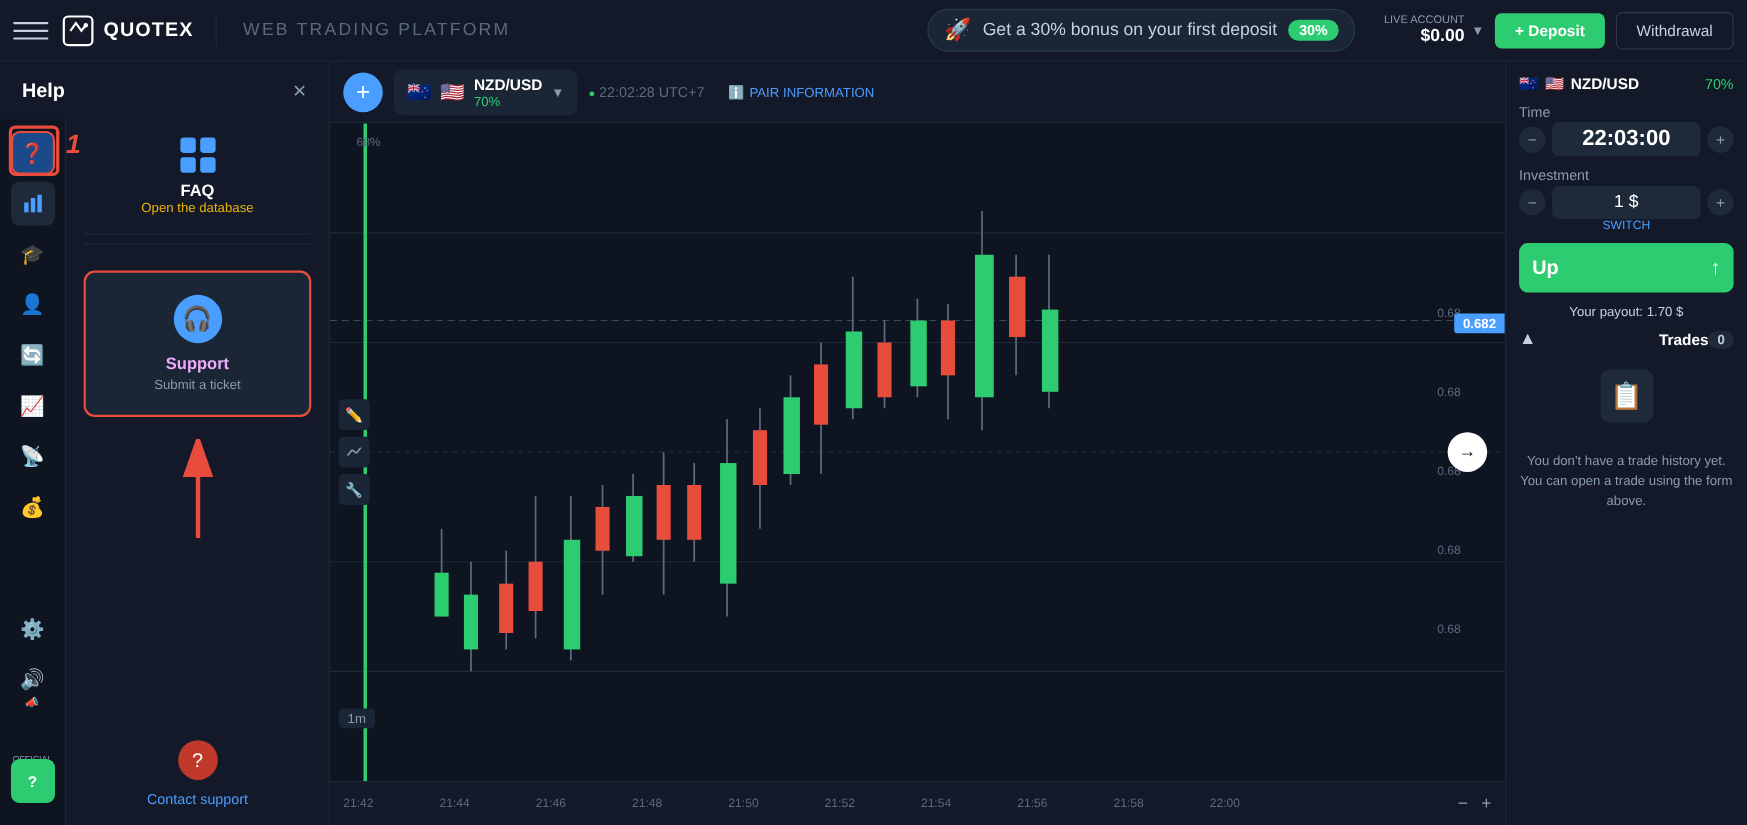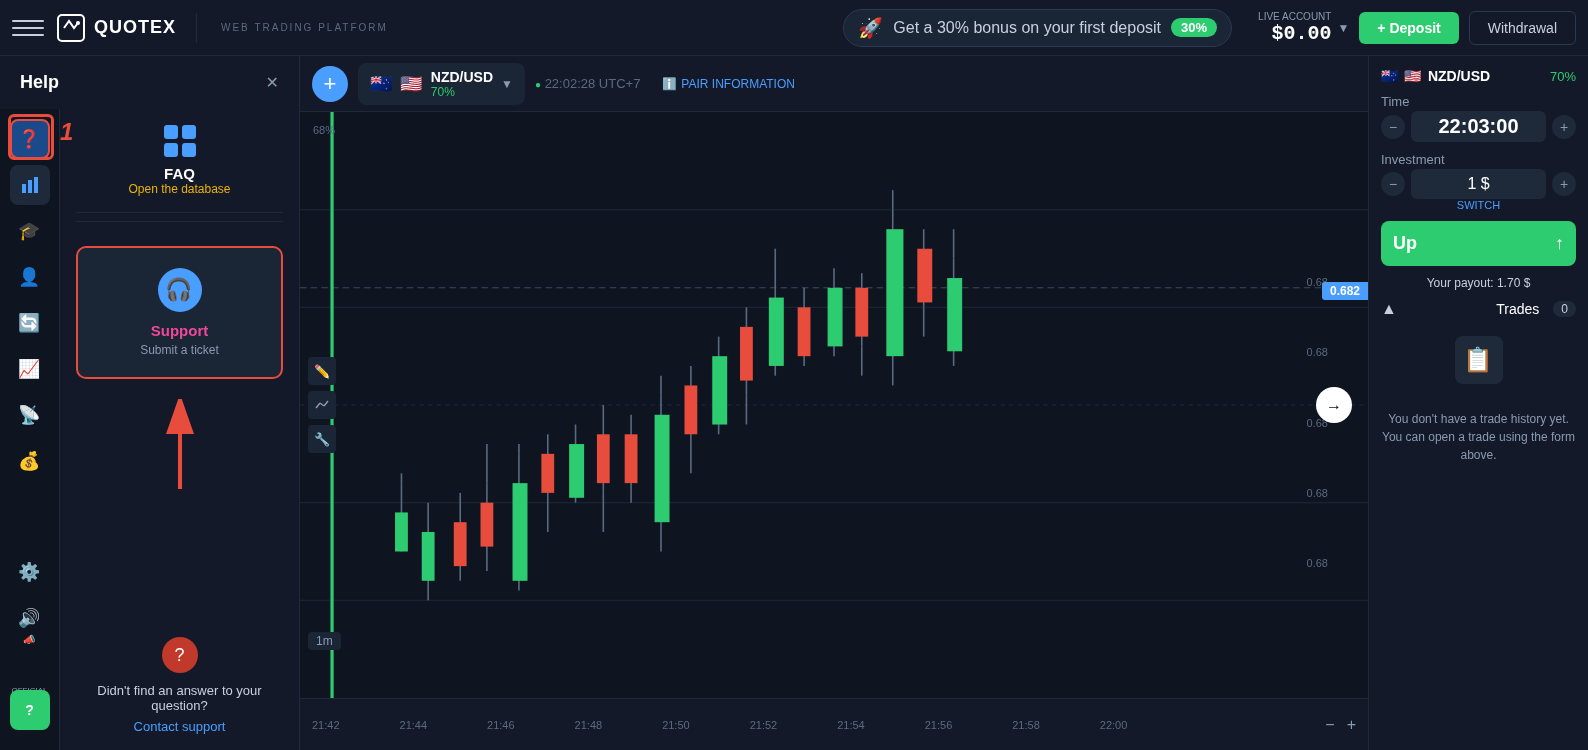--- a/index.html
+++ b/index.html
@@ -6,28 +6,28 @@
     body { background: #0e1420; color: #c8d0e0; font-family: 'Segoe UI', Arial, sans-serif; width: 1588px; height: 750px; overflow: hidden; display: flex; flex-direction: column; }
 
     
     .top-bar { height: 56px; background: #131928; display: flex; align-items: center; padding: 0 12px; gap: 10px; border-bottom: 1px solid #1e2a3a; flex-shrink: 0; }
     .top-bar-left { display: flex; align-items: center; gap: 12px; }
     .hamburger-icon { width: 32px; height: 32px; display: flex; flex-direction: column; justify-content: center; gap: 5px; cursor: pointer; }
     .hamburger-icon span { display: block; height: 2px; background: #c8d0e0; border-radius: 2px; }
     .logo-area { display: flex; align-items: center; gap: 8px; }
     .logo-icon { width: 30px; height: 30px; }
     .logo-text { font-size: 18px; font-weight: 700; color: #fff; letter-spacing: 1px; }
-    .platform-label { color: #5a6a80; font-size: 10px; letter-spacing: 2px; margin-left: 4px; }
+    .platform-label { color: #5a6a80; font-size: 16px; letter-spacing: 2px; margin-left: 4px; }
     .separator-v { width: 1px; height: 30px; background: #1e2a3a; margin: 0 8px; }
     .bonus-banner { background: #1a2535; border: 1px solid #2a3a50; border-radius: 24px; display: flex; align-items: center; gap: 10px; padding: 6px 14px; margin-left: auto; }
     .bonus-rocket { font-size: 20px; }
     .bonus-badge { background: #2ecc71; color: #fff; border-radius: 12px; padding: 2px 10px; font-size: 13px; font-weight: 700; }
     .top-right { display: flex; align-items: center; gap: 10px; margin-left: 16px; }
     .live-account { display: flex; flex-direction: column; align-items: flex-end; font-size: 10px; color: #8a9ab0; }
-    .live-amount { font-size: 20px; font-weight: 700; color: #fff; font-family: Liberation Mono, monospace; }
+    .live-amount { font-size: 16px; font-weight: 700; color: #fff; }
     .dropdown-arrow { color: #8a9ab0; font-size: 12px; }
     .deposit-btn { background: #2ecc71; color: #fff; border: none; border-radius: 6px; padding: 8px 18px; font-size: 14px; font-weight: 700; cursor: pointer; display: flex; align-items: center; gap: 6px; }
     .withdrawal-btn { background: transparent; color: #c8d0e0; border: 1px solid #2a3a50; border-radius: 6px; padding: 8px 18px; font-size: 14px; cursor: pointer; }
 
     
     .main-content { display: flex; flex: 1; overflow: hidden; }
 
     
     .help-panel { width: 300px; background: #131928; border-right: 1px solid #1e2a3a; display: flex; flex-direction: column; flex-shrink: 0; }
     .help-header { display: flex; align-items: center; justify-content: space-between; padding: 16px 20px; }
@@ -45,21 +45,21 @@
 
     
     .help-content { flex: 1; display: flex; flex-direction: column; padding: 0 16px; }
     .faq-section { display: flex; flex-direction: column; align-items: center; padding: 16px 0; border-bottom: 1px solid #1e2a3a; }
     .faq-label { font-size: 15px; font-weight: 600; color: #fff; }
     .faq-sub { font-size: 12px; color: #eab308; }
 
     .support-section { margin-top: 16px; }
     .support-card { background: #1a2535; border: 2px solid #e74c3c; border-radius: 10px; padding: 20px; display: flex; flex-direction: column; align-items: center; cursor: pointer; position: relative; }
     .support-card-icon { width: 44px; height: 44px; background: #4a9eff; border-radius: 50%; display: flex; align-items: center; justify-content: center; font-size: 22px; margin-bottom: 10px; }
-    .support-card-title { font-size: 15px; font-weight: 700; color: #ec4899; margin-bottom: 4px; }
+    .support-card-title { font-size: 15px; font-weight: 700; color: #f0abfc; margin-bottom: 4px; }
     .support-card-sub { font-size: 12px; color: #8a9ab0; }
 
     .help-bottom { margin-top: auto; padding: 16px 0; display: flex; flex-direction: column; align-items: center; text-align: center; }
     .help-question-icon { width: 36px; height: 36px; background: #c0392b; border-radius: 50%; display: flex; align-items: center; justify-content: center; font-size: 18px; color: #fff; margin-bottom: 10px; }
     .help-bottom-text { font-size: 13px; color: #c8d0e0; margin-bottom: 6px; }
     .contact-link { color: #4a9eff; font-size: 13px; cursor: pointer; text-decoration: none; }
 
     
     .chart-area { flex: 1; background: #0e1420; position: relative; display: flex; flex-direction: column; }
     .chart-toolbar { height: 56px; display: flex; align-items: center; padding: 0 12px; gap: 10px; background: #131928; border-bottom: 1px solid #1e2a3a; }
@@ -67,21 +67,21 @@
     .pair-selector { display: flex; align-items: center; gap: 8px; background: #1a2535; border-radius: 8px; padding: 6px 12px; cursor: pointer; }
     .pair-flag { font-size: 18px; }
     .pair-name { font-size: 14px; font-weight: 600; color: #fff; }
     .pair-pct { font-size: 12px; color: #2ecc71; }
     .pair-arrow { color: #8a9ab0; font-size: 12px; }
     .time-display { font-size: 13px; color: #5a6a80; }
     .pair-info-btn { color: #4a9eff; font-size: 12px; display: flex; align-items: center; gap: 4px; cursor: pointer; margin-left: 12px; }
 
     .chart-body { flex: 1; position: relative; overflow: hidden; }
     .chart-svg { width: 100%; height: 100%; }
-    .chart-bottom-bar { height: 52px; background: #131928; border-top: 1px solid #1e2a3a; display: flex; align-items: center; justify-content: space-between; padding: 0 12px; }
+    .chart-bottom-bar { height: 40px; background: #131928; border-top: 1px solid #1e2a3a; display: flex; align-items: center; justify-content: space-between; padding: 0 12px; }
     .chart-time-labels { display: flex; gap: 60px; font-size: 11px; color: #5a6a80; }
 
     
     .chart-tools { position: absolute; left: 8px; top: 50%; transform: translateY(-50%); display: flex; flex-direction: column; gap: 6px; }
     .chart-tool-btn { width: 28px; height: 28px; background: #1a2535; border-radius: 4px; display: flex; align-items: center; justify-content: center; cursor: pointer; color: #8a9ab0; font-size: 13px; }
     .timeframe-btn { position: absolute; left: 8px; bottom: 48px; background: #1a2535; border-radius: 4px; padding: 2px 8px; font-size: 12px; color: #8a9ab0; cursor: pointer; }
     .nav-right-btn { position: absolute; right: 16px; top: 50%; transform: translateY(-50%); width: 36px; height: 36px; background: #fff; border-radius: 50%; display: flex; align-items: center; justify-content: center; color: #0e1420; font-size: 16px; cursor: pointer; }
 
     
     .right-panel { width: 220px; background: #131928; border-left: 1px solid #1e2a3a; display: flex; flex-direction: column; padding: 12px; gap: 10px; flex-shrink: 0; }
@@ -92,21 +92,21 @@
     .rp-time-row { display: flex; align-items: center; gap: 6px; }
     .rp-time-btn { width: 24px; height: 24px; background: #1e2a3a; border-radius: 50%; display: flex; align-items: center; justify-content: center; cursor: pointer; color: #8a9ab0; font-size: 14px; }
     .rp-time-val { flex: 1; text-align: center; font-size: 20px; font-weight: 700; color: #fff; background: #1e2a3a; border-radius: 6px; padding: 4px 0; }
     .rp-invest-row { display: flex; align-items: center; gap: 6px; }
     .rp-invest-val { flex: 1; text-align: center; font-size: 16px; color: #fff; background: #1e2a3a; border-radius: 6px; padding: 6px 0; }
     .rp-switch { text-align: center; font-size: 11px; color: #4a9eff; cursor: pointer; }
     .up-btn { background: #2ecc71; color: #fff; border: none; border-radius: 8px; padding: 12px; width: 100%; font-size: 18px; font-weight: 700; cursor: pointer; display: flex; align-items: center; justify-content: space-between; }
     .down-btn { background: #e74c3c; color: #fff; border: none; border-radius: 8px; padding: 12px; width: 100%; font-size: 18px; font-weight: 700; cursor: pointer; display: flex; align-items: center; justify-content: space-between; margin-top: 2px; }
     .payout-text { font-size: 12px; color: #c8d0e0; text-align: center; }
     .trades-header { display: flex; align-items: center; justify-content: space-between; }
-    .trades-label { font-size: 14px; font-weight: 400; color: #fff; display: flex; align-items: center; gap: 14px; }
+    .trades-label { font-size: 14px; font-weight: 700; color: #fff; display: flex; align-items: center; gap: 0; }
     .trades-badge { background: #1e2a3a; border-radius: 10px; padding: 1px 8px; font-size: 12px; color: #c8d0e0; }
     .trades-empty { font-size: 12px; color: #8a9ab0; text-align: center; margin-top: 8px; line-height: 1.5; }
   </style>
 </head>
 <body>
 
 <div class="top-bar">
   <div class="top-bar-left">
     <div class="hamburger-icon">
       <span></span>
@@ -210,21 +210,20 @@
               <marker id="arrowhead" markerWidth="10" markerHeight="7" refX="5" refY="3.5" orient="auto">
                 <polygon points="0 7, 10 3.5, 0 0" fill="#e74c3c"></polygon>
               </marker>
             </defs>
             <line x1="25" y1="90" x2="25" y2="15" stroke="#e74c3c" stroke-width="4" marker-end="url(#arrowhead)"></line>
           </svg>
         </div>
 
         <div class="help-bottom">
           <div class="help-question-icon">?</div>
-          <span class="help-bottom-text">Didn't find an answer to your question?</span>
           <a class="contact-link" href="#">Contact support</a>
         </div>
       </div>
     </div>
 
     <div style="position:absolute;top:58px;left:8px;width:46px;height:46px;border:3px solid #e74c3c;border-radius:6px;pointer-events:none;"></div>
     <span style="position:absolute;top:62px;left:60px;color:#e74c3c;font-size:24px;font-weight:700;pointer-events:none;font-style:italic;">1</span>
 
     <div style="position:absolute;left:305px;top:0;width:3px;height:100%;background:#e74c3c;pointer-events:none;"></div>
     <span style="position:absolute;top:290px;left:315px;color:#e74c3c;font-size:24px;font-weight:700;pointer-events:none;font-style:italic;">2</span>
@@ -344,21 +343,21 @@
       <div style="position:absolute;right:40px;top:28%;color:#5a6a80;font-size:11px;">0.68</div>
       <div style="position:absolute;right:40px;top:40%;color:#5a6a80;font-size:11px;">0.68</div>
       <div style="position:absolute;right:40px;top:52%;color:#5a6a80;font-size:11px;">0.68</div>
       <div style="position:absolute;right:40px;top:64%;color:#5a6a80;font-size:11px;">0.68</div>
       <div style="position:absolute;right:40px;top:76%;color:#5a6a80;font-size:11px;">0.68</div>
 
       
       <div style="position:absolute;right:0;top:29%;background:#4a9eff;color:#fff;padding:2px 8px;font-size:12px;font-weight:700;border-radius:3px 0 0 3px;">0.682</div>
 
       
-      <div style="position:absolute;left:13px;top:2%;color:#5a6a80;font-size:11px;">68%</div>
+      <div style="position:absolute;left:24px;top:2%;color:#5a6a80;font-size:11px;">68%</div>
       <div style="position:absolute;left:8px;bottom:8%;color:#5a6a80;font-size:11px;">32%</div>
 
       
       <div class="chart-tools">
         <div class="chart-tool-btn">✏️</div>
         <div class="chart-tool-btn">
           <svg width="14" height="14" viewBox="0 0 14 14">
               <line x1="1" y1="10" x2="5" y2="5" stroke="#8a9ab0" stroke-width="1.5"></line>
               <line x1="5" y1="5" x2="9" y2="8" stroke="#8a9ab0" stroke-width="1.5"></line>
               <line x1="9" y1="8" x2="13" y2="3" stroke="#8a9ab0" stroke-width="1.5"></line>

